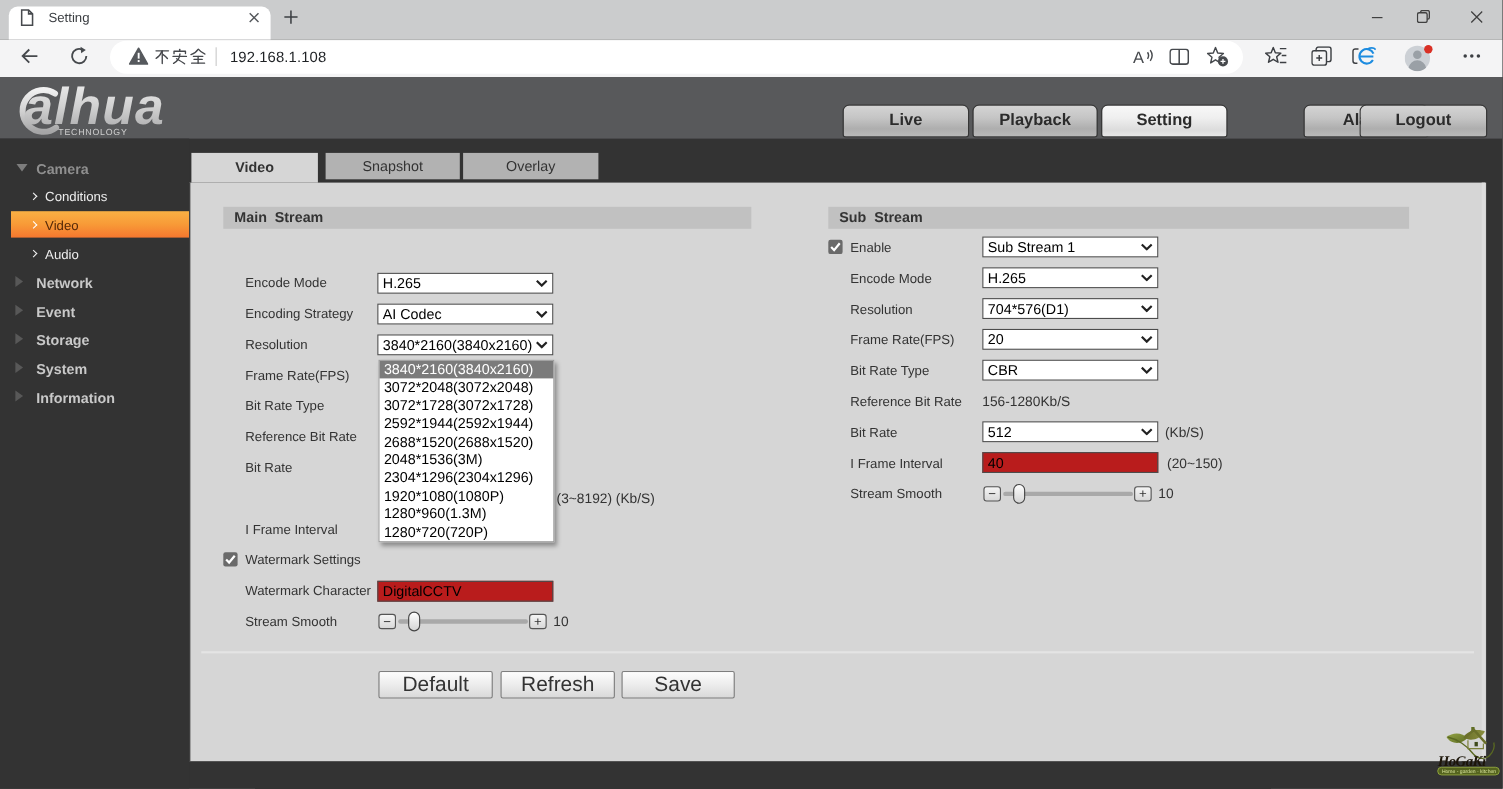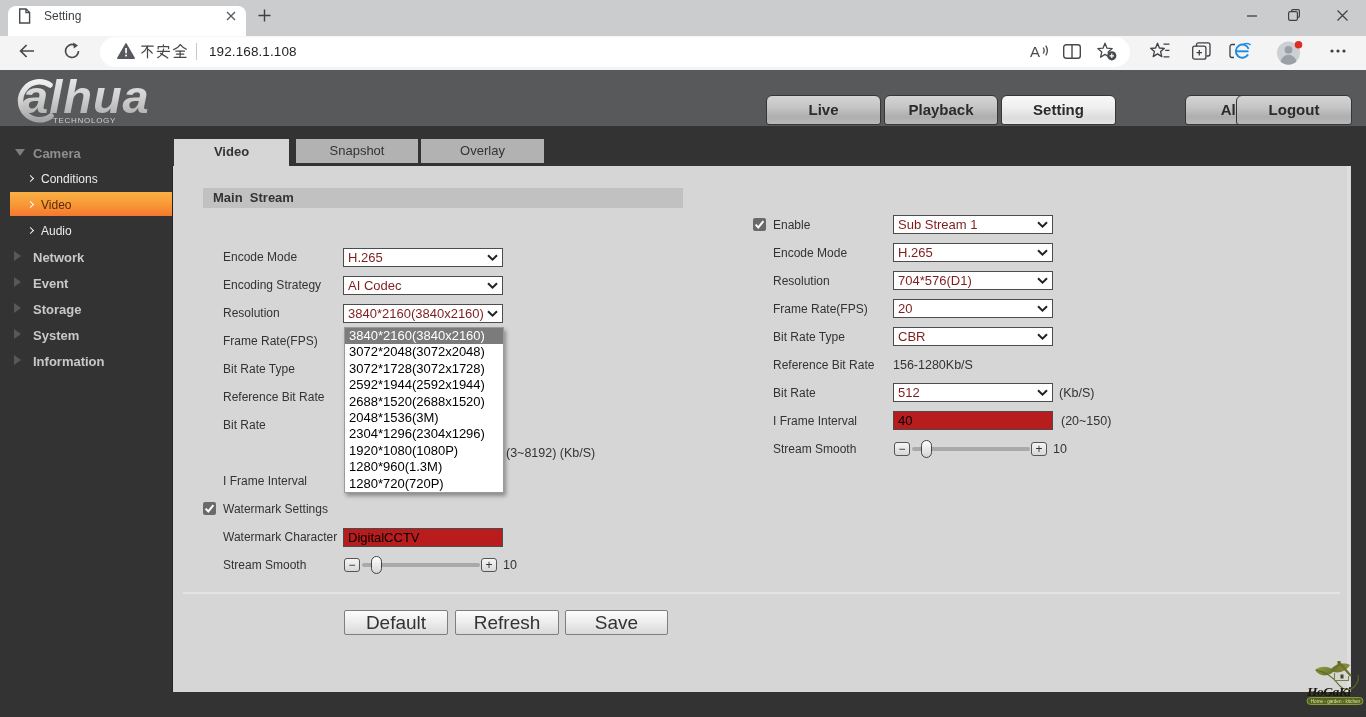--- a/index.html
+++ b/index.html
@@ -34,21 +34,21 @@
 
 
 .stab { position:absolute; top:139px; height:24px; font-size:13px; text-align:center; color:#333; background:#b2b2b2; line-height:24px; }
 #stab-video { top:139px; height:27px; background:#d6d6d6; font-weight:bold; line-height:26px; }
 
 
 #content { left:172px; top:166px; width:1179px; height:526px; background:#d6d6d6; }
 .phdr { position:absolute; height:20px; background:#c1c1c1; font-size:13px; font-weight:bold; color:#333; line-height:20px; padding-left:10px; }
 .lbl { position:absolute; font-size:12px; color:#333; line-height:28px; height:28px; }
 .ann { position:absolute; font-size:12.5px; color:#333; line-height:28px; height:28px; }
-.selw { position:absolute; width:160px; height:19px; background:#fff; border:1px solid #4c4c4c; font-size:13px; color:#7f1d1d; line-height:17px; padding-left:4px; }
+.selw { position:absolute; width:160px; height:19px; background:#fff; border:1px solid #4c4c4c; font-size:13px; color:#000000; line-height:17px; padding-left:4px; }
 .selw svg { position:absolute; right:4px; top:5px; }
 .inp { position:absolute; width:160px; height:19px; background:#b91c1c; border:1px solid #4c4c4c; font-size:13px; color:#000; line-height:17px; padding-left:4px; }
 .cb { position:absolute; width:13px; height:13px; background:#6a6a6a; border-radius:2px; }
 .cb svg { position:absolute; left:1px; top:1px; }
 
 
 .sl-btn { position:absolute; width:16px; height:14px; border:1px solid #555; border-radius:3px;
   background:linear-gradient(180deg,#f5f5f5,#d8d8d8); font-size:12px; color:#333; text-align:center; line-height:12px; }
 .sl-track { position:absolute; height:4px; background:#a9a9a9; border-radius:2px; }
 .sl-thumb { position:absolute; width:11px; height:18px; background:linear-gradient(180deg,#fdfdfd,#d5d5d5); border:1.5px solid #444; border-radius:5.5px; }
@@ -220,20 +220,21 @@
   <div class="mtop" style="left:33px;top:354px;">Information</div>
 
   <div class="stab" id="stab-video" style="left:174px;width:115px;">Video</div>
   <div class="stab" style="left:296px;width:122px;">Snapshot</div>
   <div class="stab" style="left:421px;width:123px;">Overlay</div>
 
   <div class="abs" id="content"></div>
   <div class="abs" style="left:172px;top:166px;width:1px;height:526px;background:#242424;"></div>
   <div class="abs" style="left:1347px;top:166px;width:3px;height:526px;background:#dedede;"></div>
   <div class="phdr" style="left:203px;top:188px;width:480px;">Main&nbsp; Stream</div>
+  <div class="phdr" style="left:753px;top:188px;width:528px;">Sub&nbsp; Stream</div>
 
   <div class="lbl" style="left:223px;top:243px;">Encode Mode</div>
   <div class="selw" style="left:343px;top:247.5px;">H.265<svg width="11" height="7" viewBox="0 0 11 7">
         <path d="M1 1.2 L5.5 5.6 L10 1.2" fill="none" stroke="#222" stroke-width="2"></path>
       </svg></div>
   <div class="lbl" style="left:223px;top:271px;">Encoding Strategy</div>
   <div class="selw" style="left:343px;top:275.5px;">AI Codec<svg width="11" height="7" viewBox="0 0 11 7">
         <path d="M1 1.2 L5.5 5.6 L10 1.2" fill="none" stroke="#222" stroke-width="2"></path>
       </svg></div>
   <div class="lbl" style="left:223px;top:299px;">Resolution</div>

